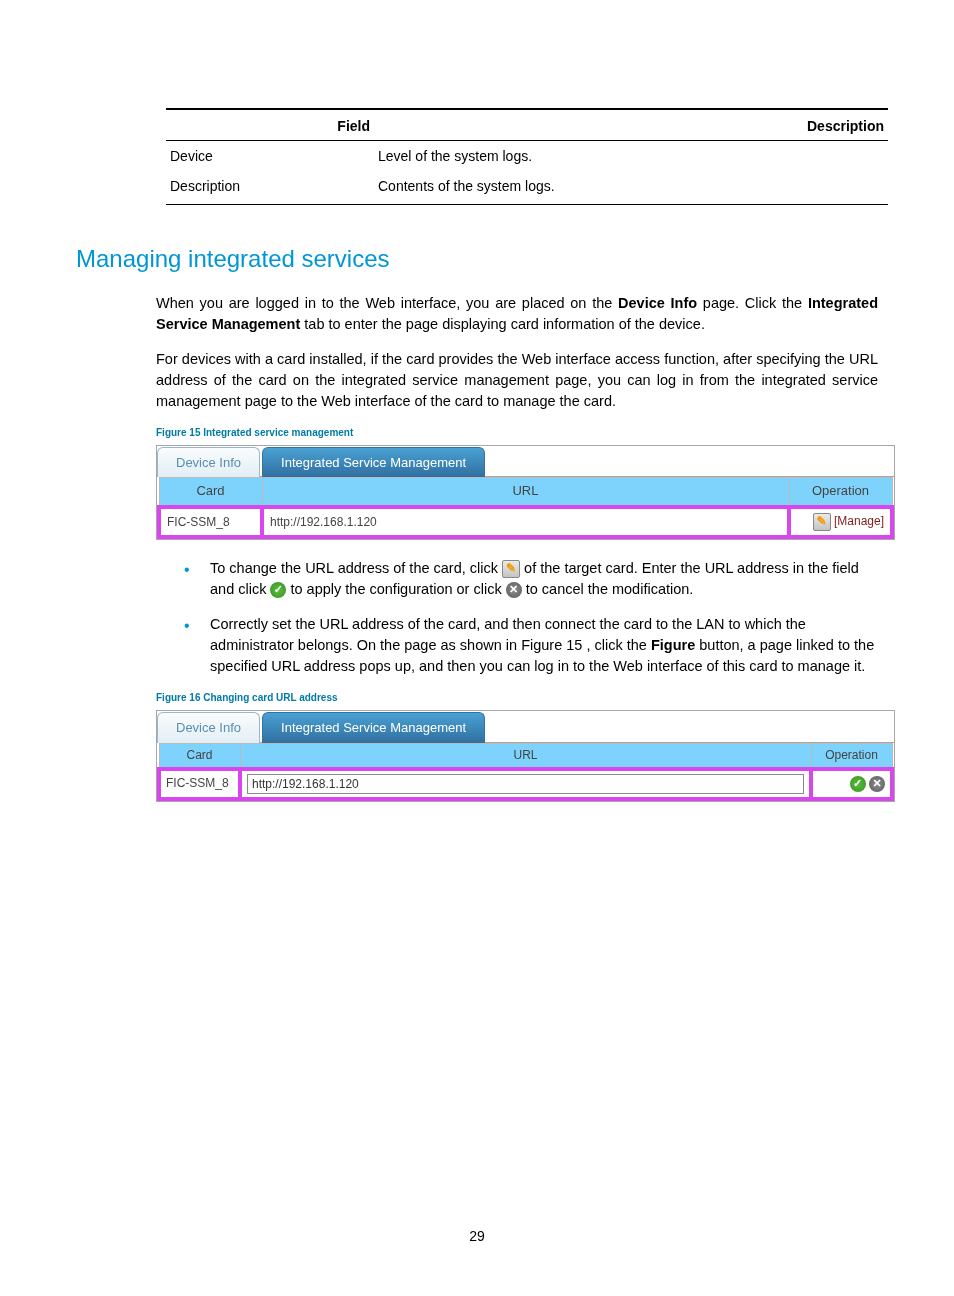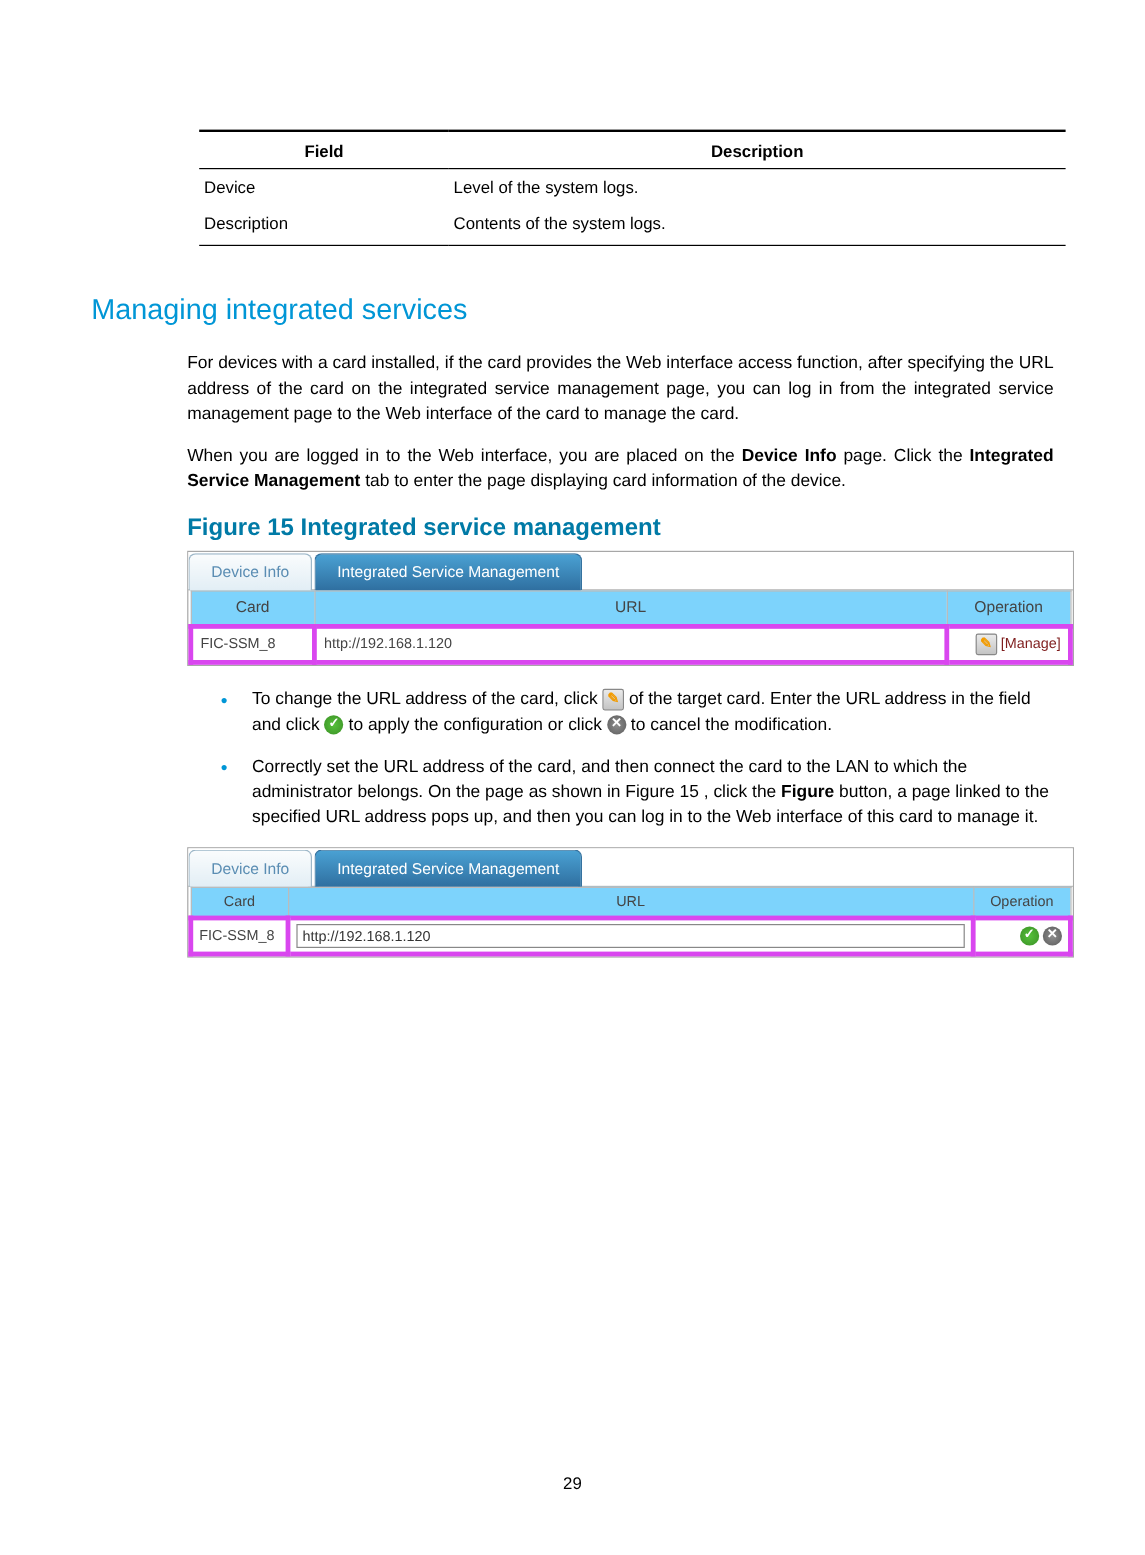--- a/index.html
+++ b/index.html
@@ -20,21 +20,21 @@
   
   .field-table {
     width: 722px;
     border-collapse: collapse;
     margin-left: 90px;
     margin-bottom: 30px;
     font-size: 14px;
   }
   .field-table thead tr { border-top: 2px solid #000; }
   .field-table thead th {
-    text-align: center;
+    text-align: right;
     font-weight: bold;
     padding: 8px 4px 6px 4px;
     border-bottom: 1.5px solid #000;
   }
   .field-table tbody td {
     padding: 7px 4px;
     border: none;
   }
   .field-table tbody tr:last-child td {
     border-bottom: 1.5px solid #000;
@@ -54,21 +54,21 @@
   .content {
     margin-left: 80px;
     font-size: 14.5px;
     line-height: 1.45;
   }
   .content p { margin: 0 0 14px 0; text-align: justify; }
   .content b { font-weight: bold; }
   .figcap {
     color: #007aa6;
     font-weight: bold;
-    font-size: 20px;
+    font-size: 10px;
     margin: 6px 0 4px 0;
   }
   .figlink { color: #000000; text-decoration: none; }
 
   
   .screenshot {
     border: 1px solid #a7a7a7;
     margin-bottom: 18px;
     width: 737px;
     font-size: 13px;
@@ -227,25 +227,25 @@
       <tr>
         <td>Description</td>
         <td>Contents of the system logs.</td>
       </tr>
     </tbody>
   </table>
 
   <h1 class="main">Managing integrated services</h1>
 
   <div class="content">
-    <p>For devices with a card installed, if the card provides the Web interface access function, after specifying the URL address of the card on the integrated service management page, you can log in from the integrated service management page to the Web interface of the card to manage the card.</p>
-
     <p>
       <span>When you are logged in to the Web interface, you are placed on the </span><b>Device Info</b><span> page. Click the </span><b>Integrated Service Management</b><span> tab to enter the page displaying card information of the device.</span>
     </p>
+
+    <p>For devices with a card installed, if the card provides the Web interface access function, after specifying the URL address of the card on the integrated service management page, you can log in from the integrated service management page to the Web interface of the card to manage the card.</p>
 
     <div class="figcap">Figure 15 Integrated service management</div>
 
     <div class="screenshot">
       <div class="tab-strip">
         <div class="tabs">
           <div class="tab inactive">Device Info</div>
           <div class="tab active">Integrated Service Management</div>
         </div>
       </div>
@@ -282,20 +282,21 @@
       </li>
       <li>
         <span>Correctly set the URL address of the card, and then connect the card to the LAN to which the administrator belongs. On the page as shown in </span>
         <a class="figlink">Figure 15</a>
         <span>, click the </span>
         <b>Figure</b>
         <span> button, a page linked to the specified URL address pops up, and then you can log in to the Web interface of this card to manage it.</span>
       </li>
     </ul>
 
+    <div class="figcap">Figure 16 Changing card URL address</div>
 
     <div class="screenshot">
       <div class="tab-strip">
         <div class="tabs">
           <div class="tab inactive">Device Info</div>
           <div class="tab active">Integrated Service Management</div>
         </div>
       </div>
       <table class="shot-table compact">
         <thead>

